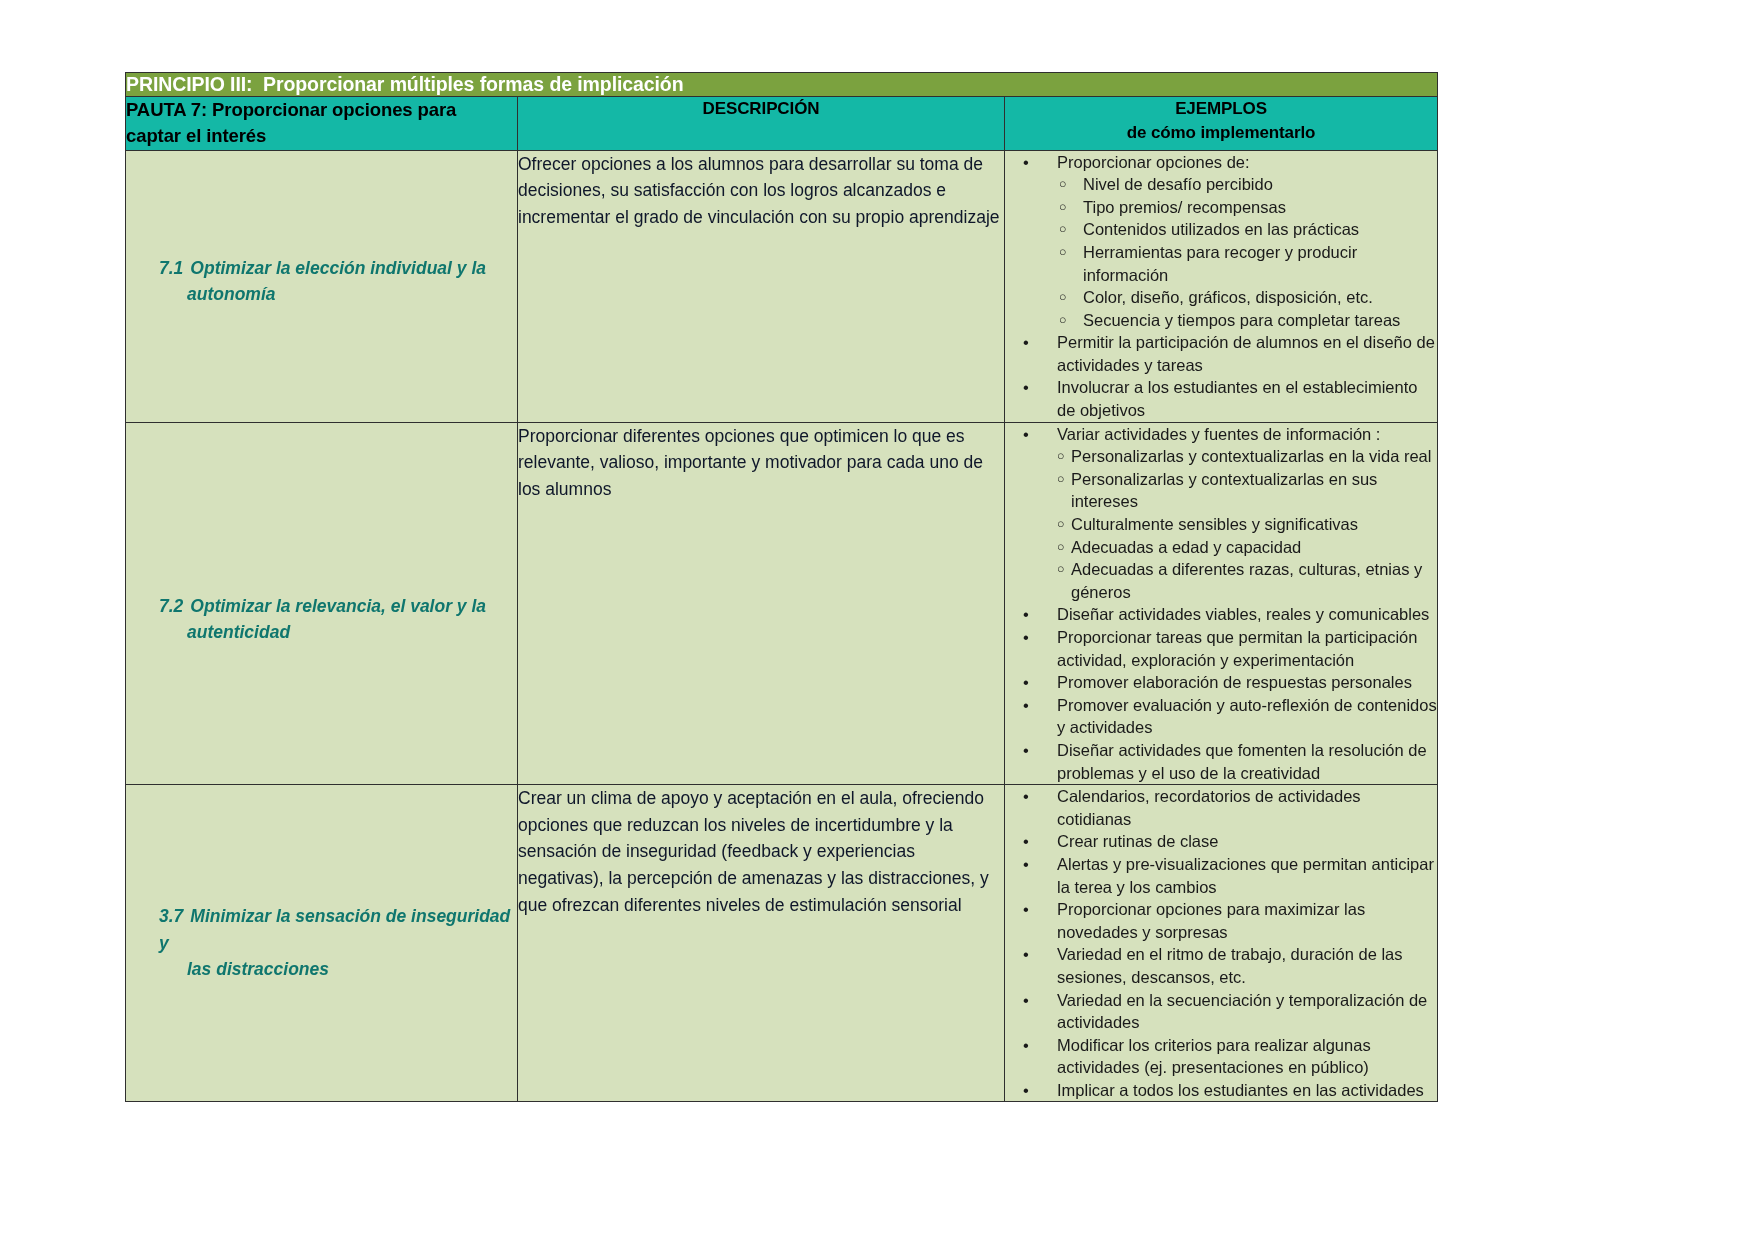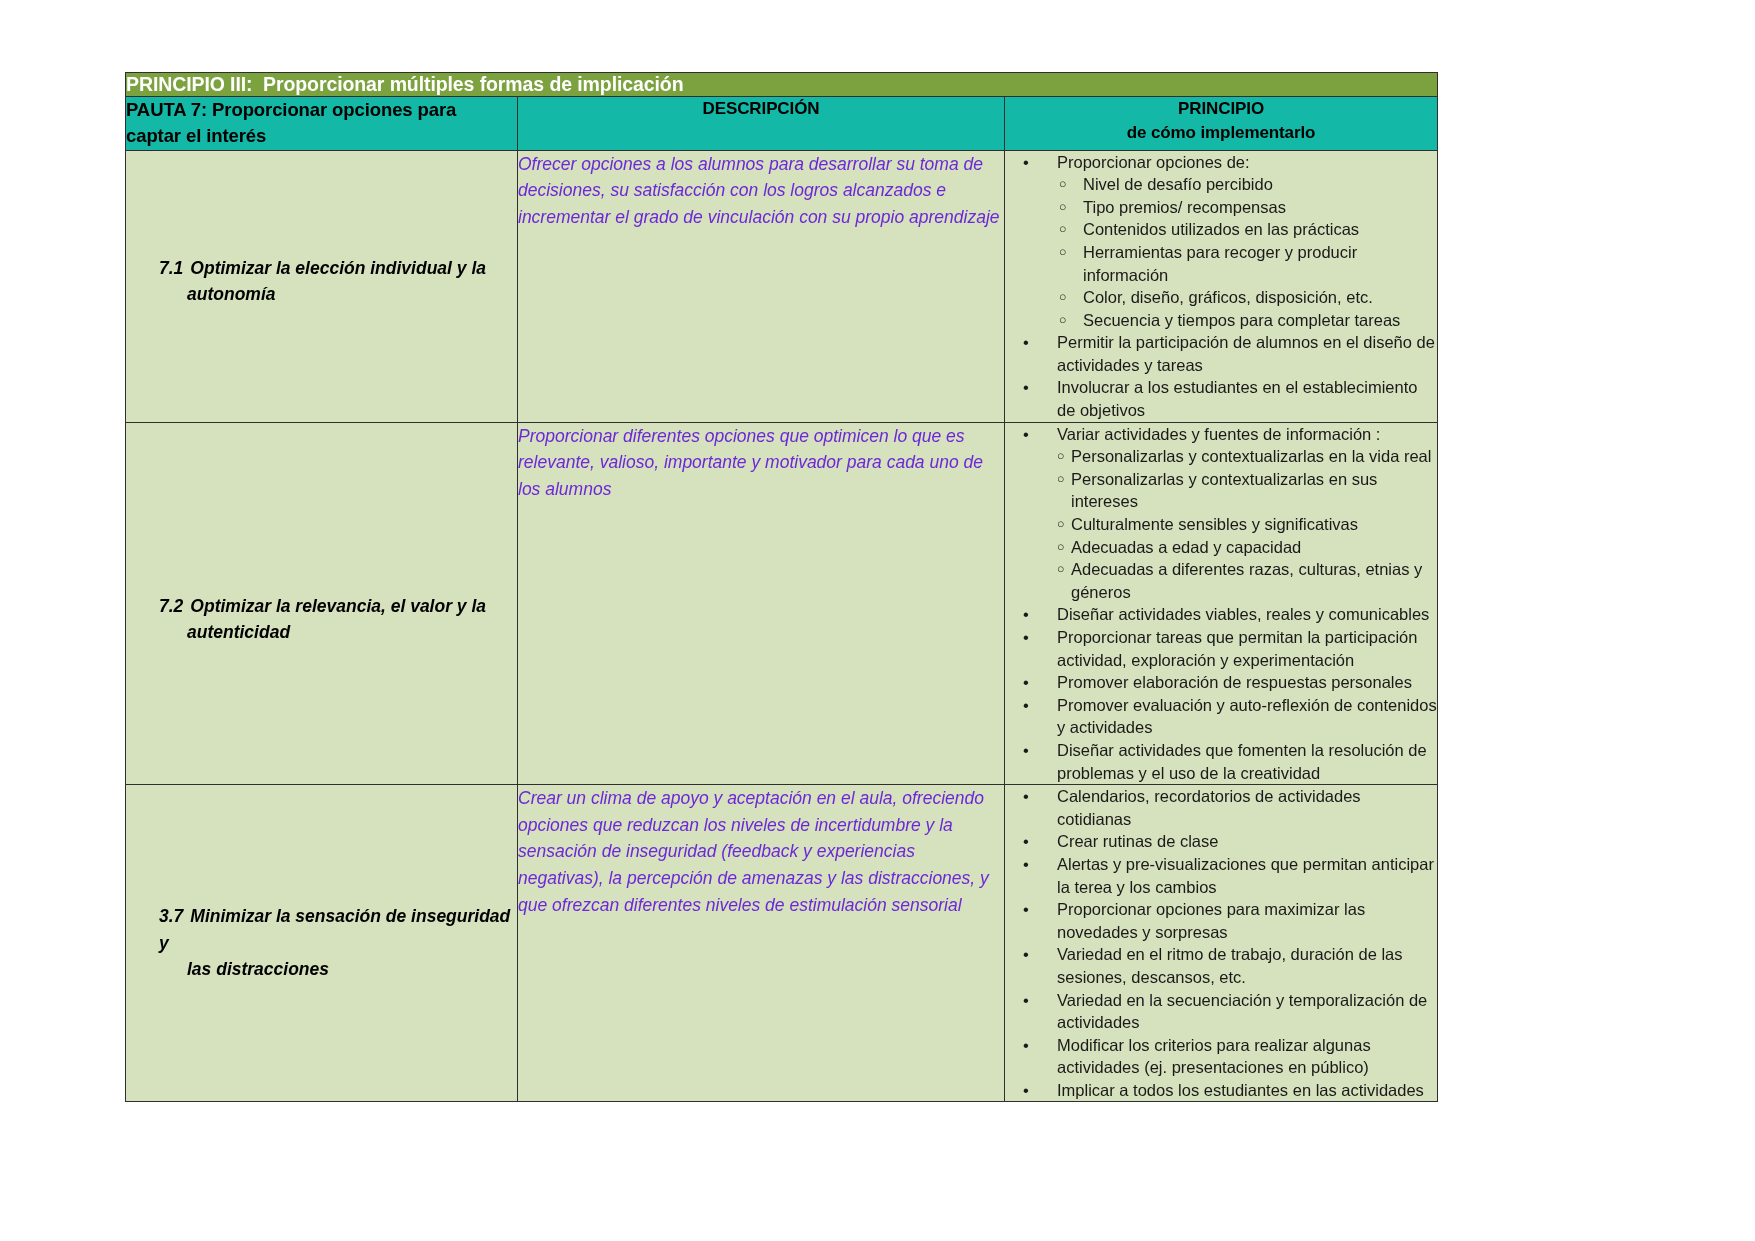--- a/index.html
+++ b/index.html
@@ -80,42 +80,41 @@
     background: #d6e1bd;
   }
   .cell-pauta {
     position: relative;
     padding: 0 10px 0 10px;
   }
   .pauta-label {
     font-size: 17.5px;
     font-style: italic;
     font-weight: bold;
-    color: #000000;
+    color: #0f766e;
     line-height: 1.52;
     padding-left: 33px;
     text-indent: -0px;
   }
   .pauta-label .num {
     display: inline-block;
     margin-right: 7px;
   }
   .pauta-label .cont {
     display: block;
     padding-left: 28px;
   }
 
   .cell-desc {
     padding: 6px 10px 8px 8px;
   }
   .desc-text {
     font-size: 17.5px;
-    color: #6d28d9;
+    color: #0f172a;
     line-height: 1.52;
-    font-style: italic;
   }
 
   .cell-ejem {
     padding: 6px 6px 8px 4px;
   }
 
   
   ul.lvl1 {
     list-style: none;
     margin: 0;
@@ -183,21 +182,21 @@
 
       <tr>
         <td class="hdr-cell">
           <div class="hdr-left">PAUTA 7: Proporcionar opciones para</div>
           <div class="hdr-left">captar el interés</div>
         </td>
         <td class="hdr-cell">
           <div class="hdr-center">DESCRIPCIÓN</div>
         </td>
         <td class="hdr-cell">
-          <div class="hdr-center">PRINCIPIO</div>
+          <div class="hdr-center">EJEMPLOS</div>
           <div class="hdr-center">de cómo implementarlo</div>
         </td>
       </tr>
 
       <tr style="height:272px;">
         <td class="body-cell cell-pauta">
           <div style="height:104px;"></div>
           <div class="pauta-label">
             <span class="num">7.1</span><span>Optimizar la elección individual y la</span>
             <span class="cont">autonomía</span>

